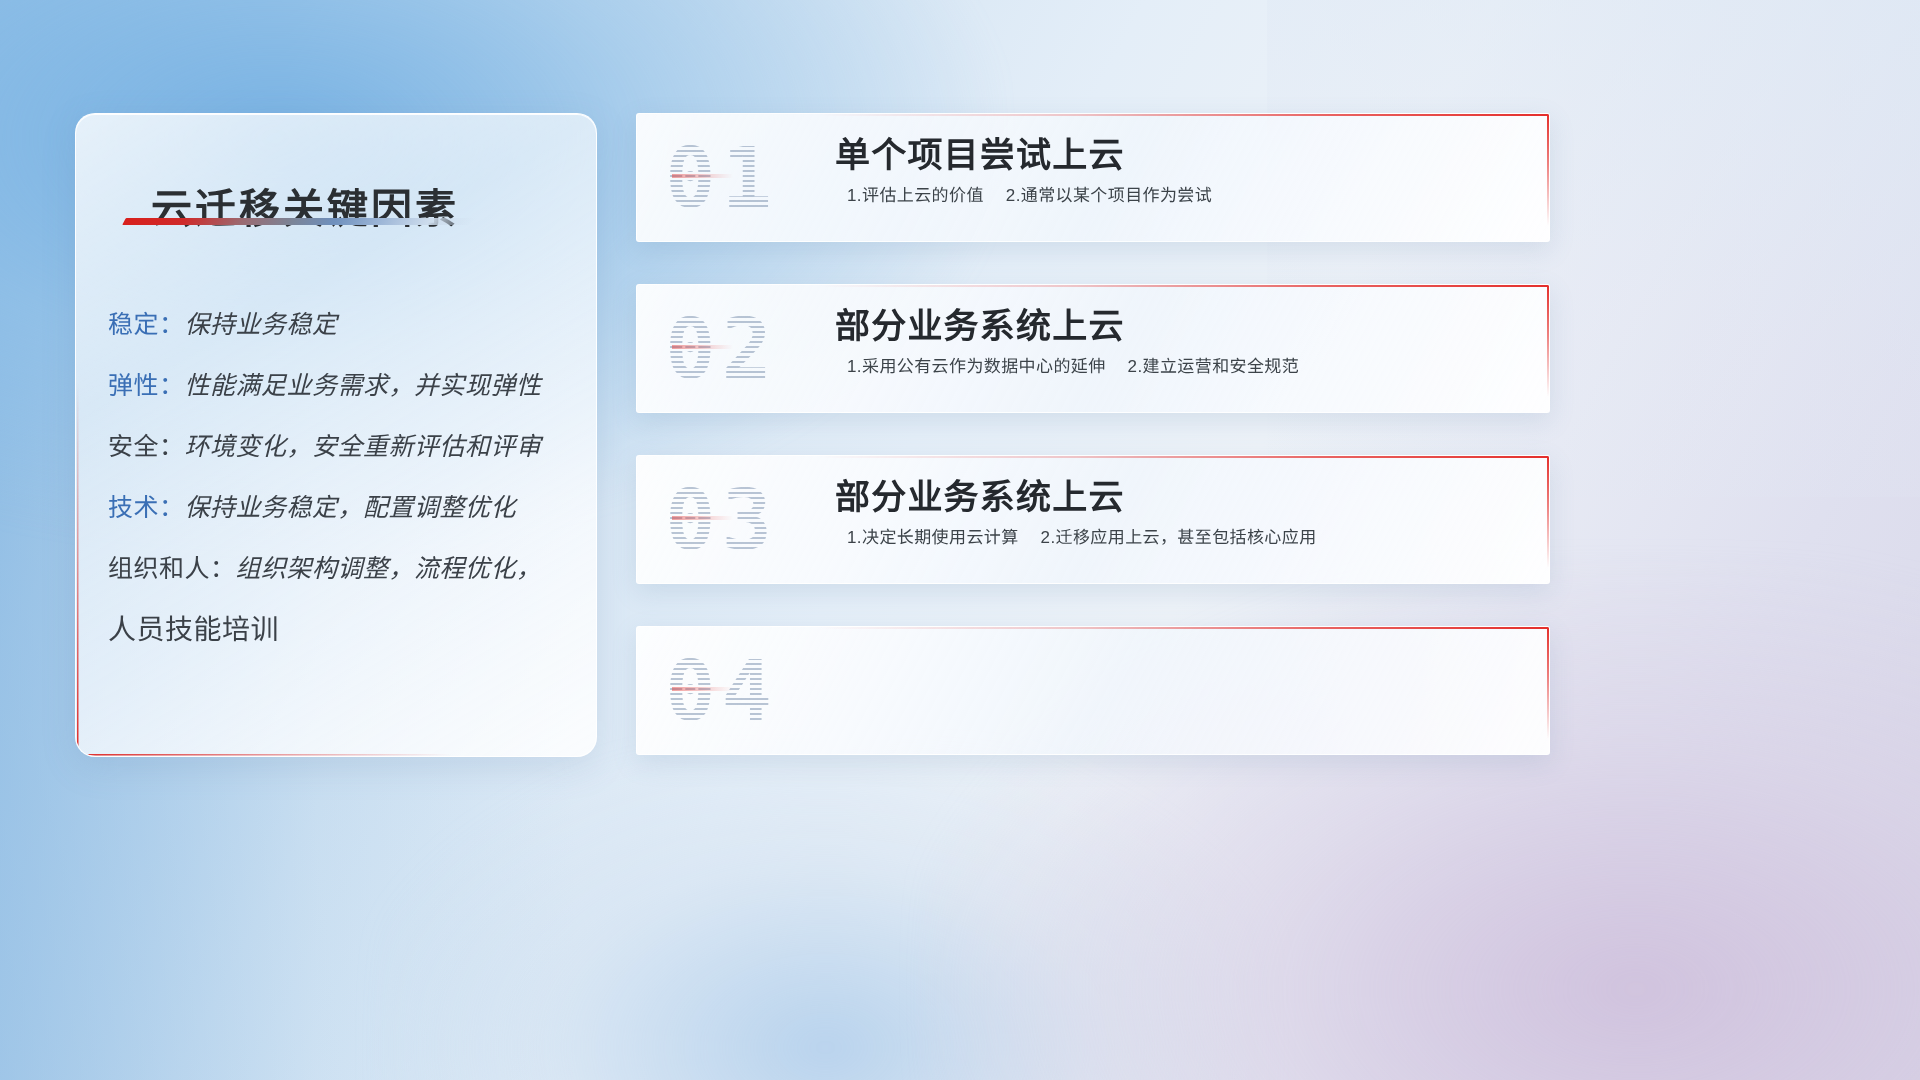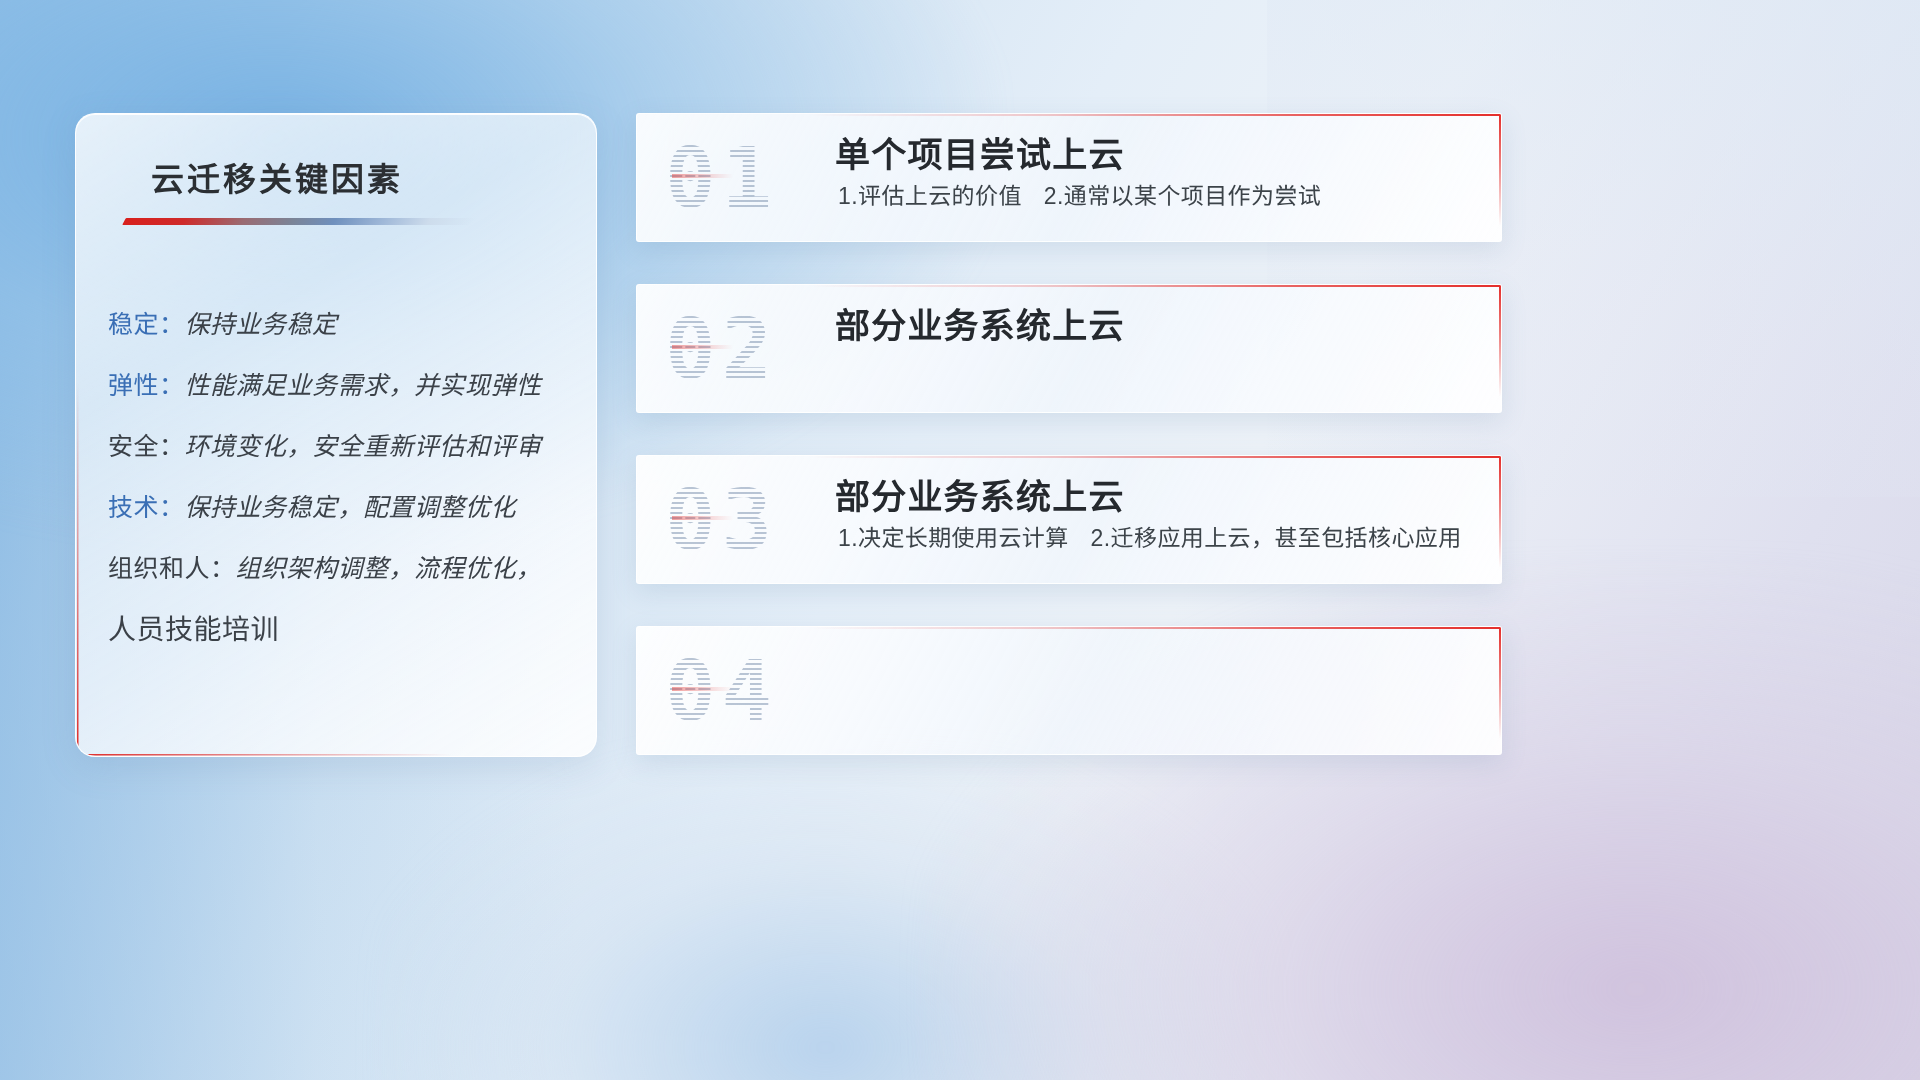--- a/index.html
+++ b/index.html
@@ -37,22 +37,22 @@
   }
   #left-card .edge-bl{
     position:absolute;left:0;bottom:0;width:100%;height:100%;
     border-radius:20px;pointer-events:none;
     border-left:1.5px solid transparent;border-bottom:1.5px solid transparent;
     background:
       linear-gradient(to top,#e02b28 0%,rgba(224,43,40,.55) 26%,rgba(224,43,40,0) 58%) left/1.5px 100% no-repeat,
       linear-gradient(to right,#e02b28 0%,rgba(224,43,40,.5) 34%,rgba(224,43,40,0) 72%) bottom/100% 1.5px no-repeat;
   }
   #left-title{
-    position:absolute;left:75px;top:17px;width:420px;
-    font-size:33px;font-weight:bold;color:#2b2f33;letter-spacing:3px;
+    position:absolute;left:75px;top:34px;width:420px;
+    font-size:41px;font-weight:bold;color:#2b2f33;letter-spacing:3px;
     white-space:nowrap;
   }
   #left-rule{
     position:absolute;left:48px;top:104px;width:350px;height:7px;
     background:linear-gradient(90deg,#d8201d 0%,#cf2a2a 17%,#9a6b72 34%,#7b8497 48%,#6f90bd 60%,#9fb8d8 74%,#cddcec 87%,rgba(229,238,247,0) 100%);
     transform:skewX(-28deg);border-radius:1px;
   }
   #left-list{position:absolute;left:32px;top:180px;width:470px;}
   .kf-row{
     font-size:25px;line-height:61px;color:#3b4148;white-space:nowrap;
@@ -65,20 +65,21 @@
   .kf-cont{font-size:28px;line-height:61px;color:#3b4148;white-space:nowrap;letter-spacing:.5px;}
 
   
   #right-col{position:absolute;left:636px;top:113px;width:864px;}
   .stage{
     position:relative;width:864px;height:127px;margin-bottom:42px;
     border-radius:3px;overflow:hidden;
     background:linear-gradient(118deg,rgba(255,255,255,.92) 0%,rgba(252,253,255,.80) 26%,rgba(242,247,253,.72) 52%,rgba(250,252,255,.84) 78%,rgba(255,255,255,.95) 100%);
     box-shadow:0 8px 26px rgba(92,128,170,.16);
     border:1px solid rgba(255,255,255,.85);
+    padding-left:48px;
   }
   .stage .edge-tr{
     position:absolute;inset:0;pointer-events:none;
     background:
       linear-gradient(to left,#e42f2c 0%,rgba(228,47,44,.75) 24%,rgba(228,47,44,.25) 52%,rgba(228,47,44,0) 80%) top/100% 2px no-repeat,
       linear-gradient(to bottom,#e42f2c 0%,rgba(228,47,44,.6) 40%,rgba(228,47,44,0) 88%) right/2px 100% no-repeat;
   }
   .stage .num{
     position:absolute;left:28px;top:50%;transform:translateY(-50%);
     font-size:84px;font-weight:bold;letter-spacing:6px;
@@ -99,21 +100,21 @@
   .stage .bar{
     position:absolute;left:172px;top:25px;width:2.5px;height:78px;
     background:linear-gradient(to bottom,#e02b28 0%,#c33churn 0%,#b23a4e 38%,#5a6ea8 70%,#2f4d9e 100%);
   }
   .stage .body{position:absolute;left:198px;top:22px;right:24px;}
   .stage h3{
     margin:0;font-size:35px;font-weight:bold;color:#25292e;
     letter-spacing:1.2px;line-height:38px;white-space:nowrap;
   }
   .stage p{
-    margin:10px 3px 0;font-size:23px;color:#3c4349;
+    margin:10px 12px 0;font-size:17px;color:#3c4349;
     letter-spacing:.4px;line-height:24px;white-space:nowrap;
   }
   .stage p .gap{display:inline-block;width:22px;}
 </style>
 </head>
 <body>
 
 <div id="bg">
   <div class="l1"></div>
   <div class="l5"></div>
@@ -167,20 +168,21 @@
       <p><span>1.评估上云的价值</span><span class="gap"></span><span>2.通常以某个项目作为尝试</span></p>
     </div>
   </article>
 
   <article class="stage">
     <div class="edge-tr"></div>
     <div class="num">02</div>
     <div class="bar"></div>
     <div class="body">
       <h3>部分业务系统上云</h3>
+      <p><span>1.采用公有云作为数据中心的延伸</span><span class="gap"></span><span>2.建立运营和安全规范</span></p>
     </div>
   </article>
 
   <article class="stage">
     <div class="edge-tr"></div>
     <div class="num">03</div>
     <div class="bar"></div>
     <div class="body">
       <h3>部分业务系统上云</h3>
       <p><span>1.决定长期使用云计算</span><span class="gap"></span><span>2.迁移应用上云，甚至包括核心应用</span></p>

